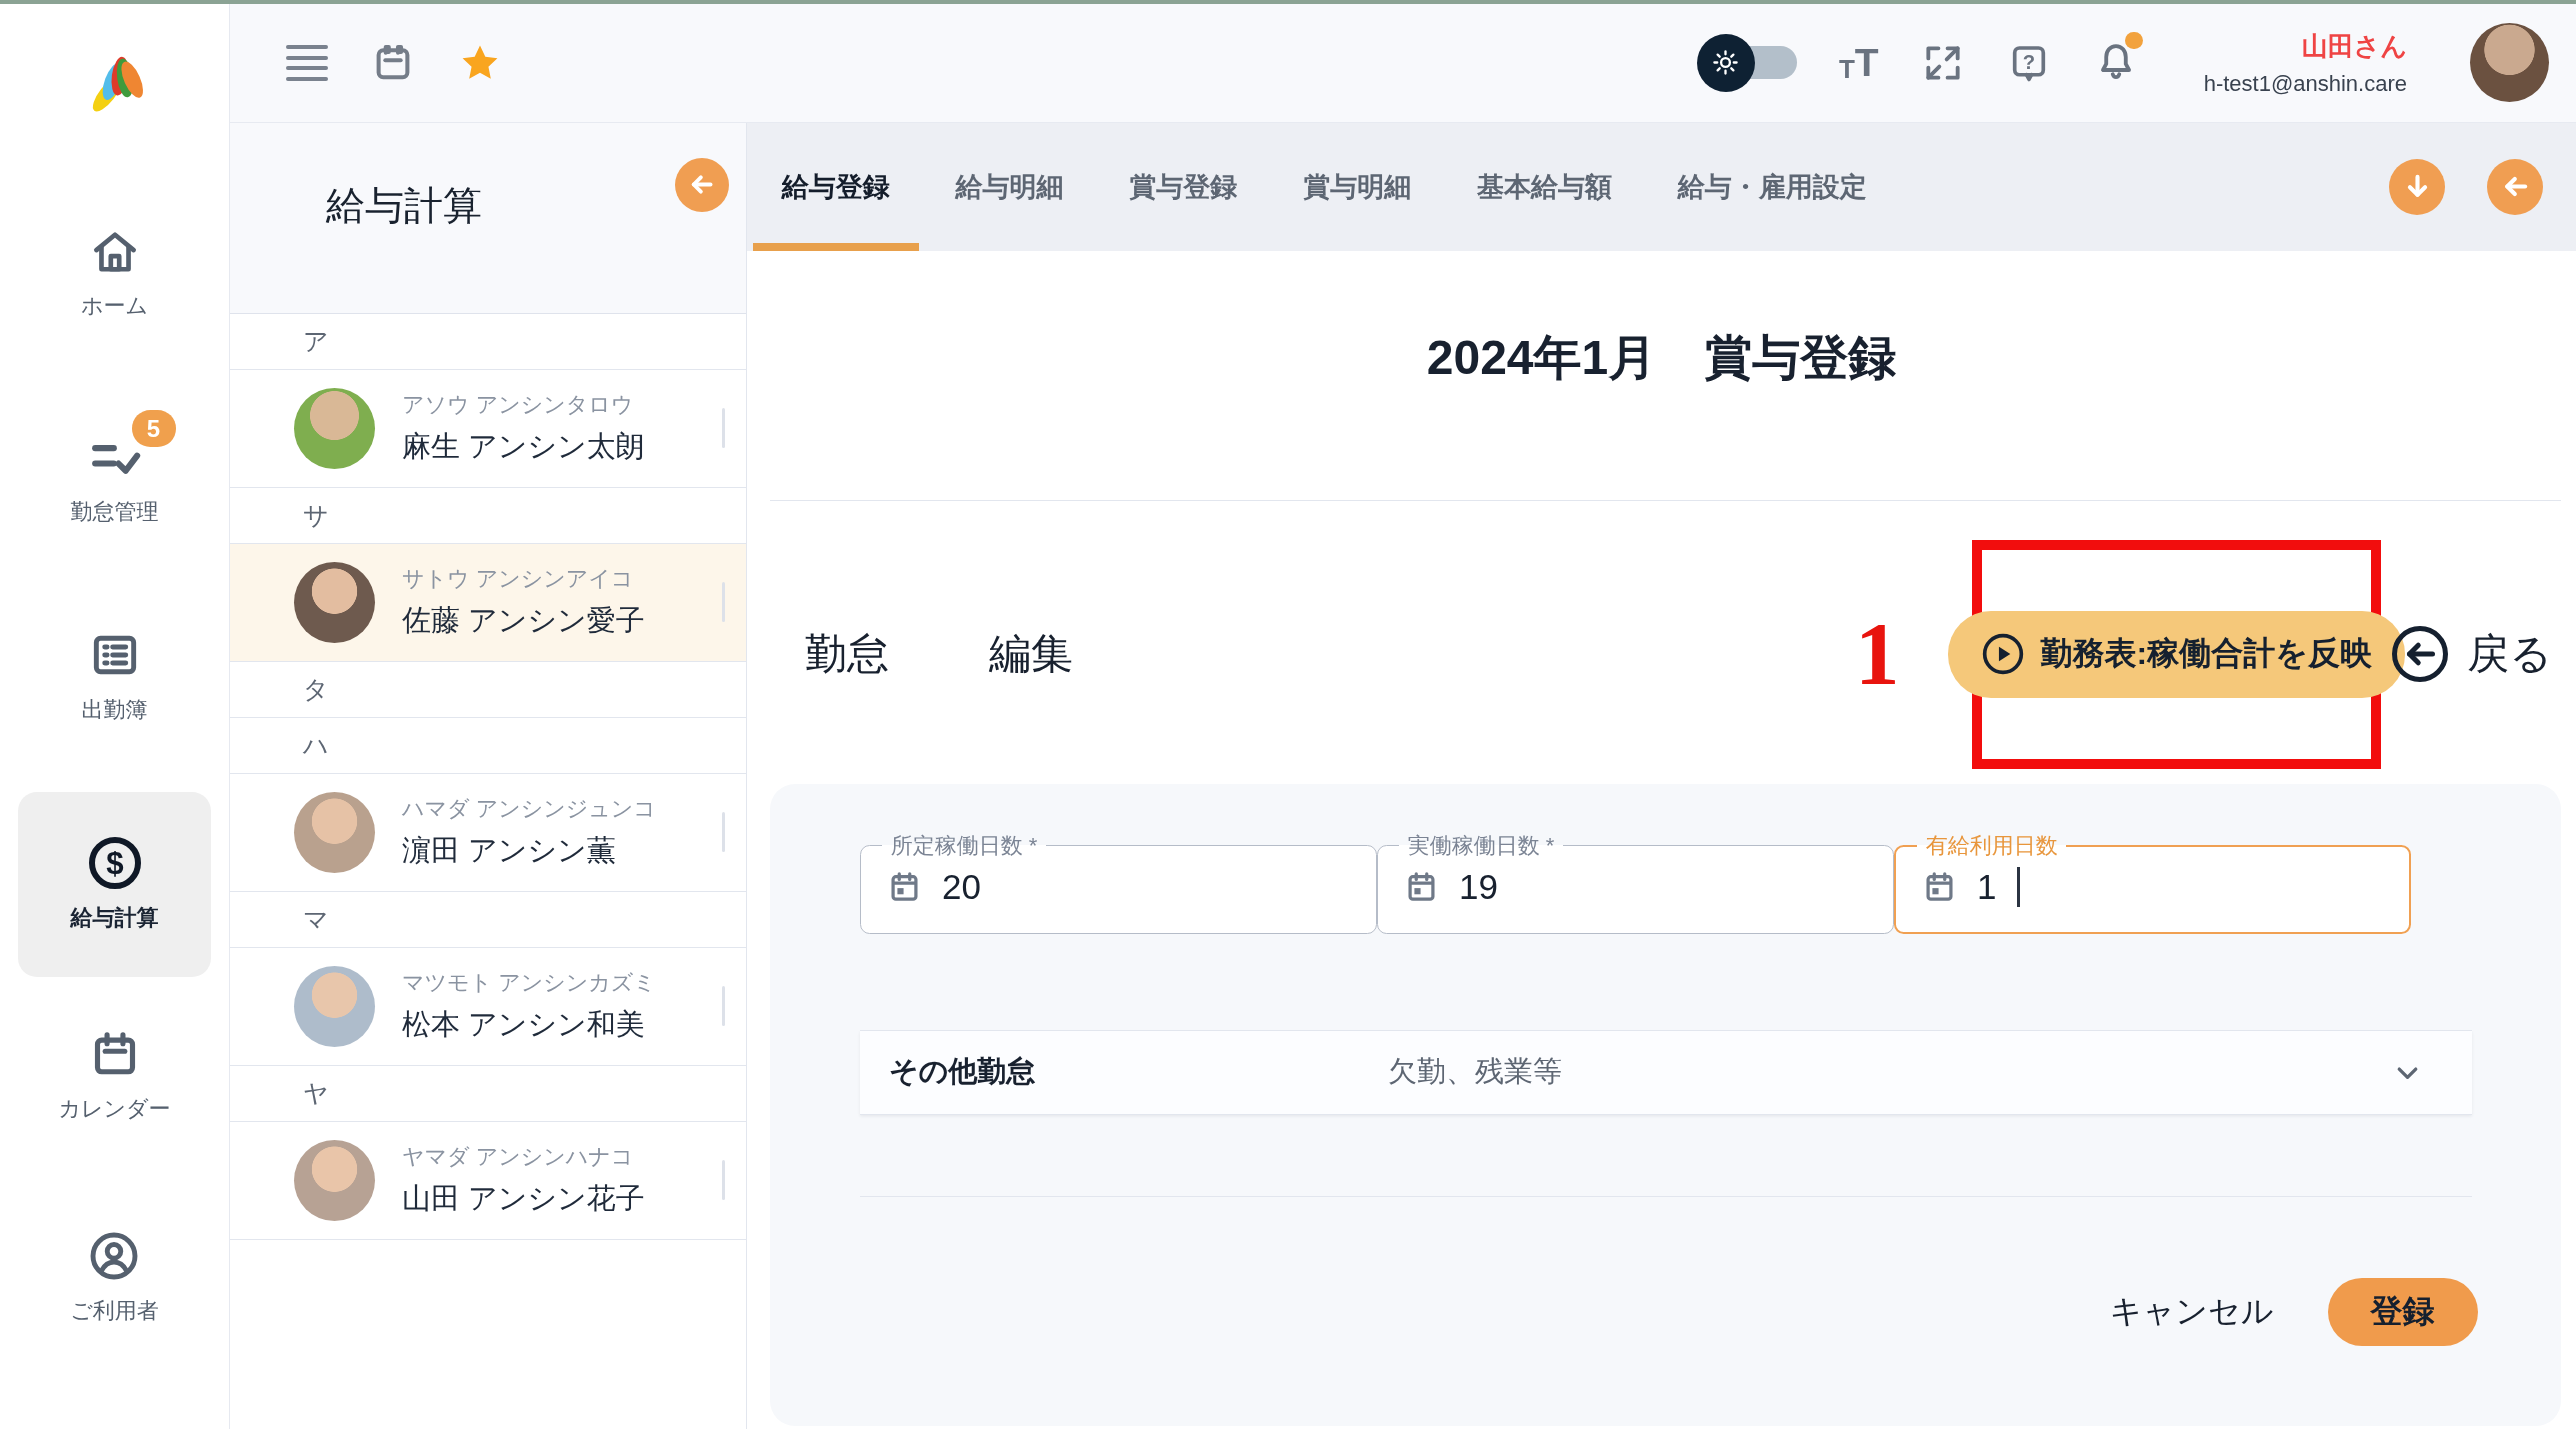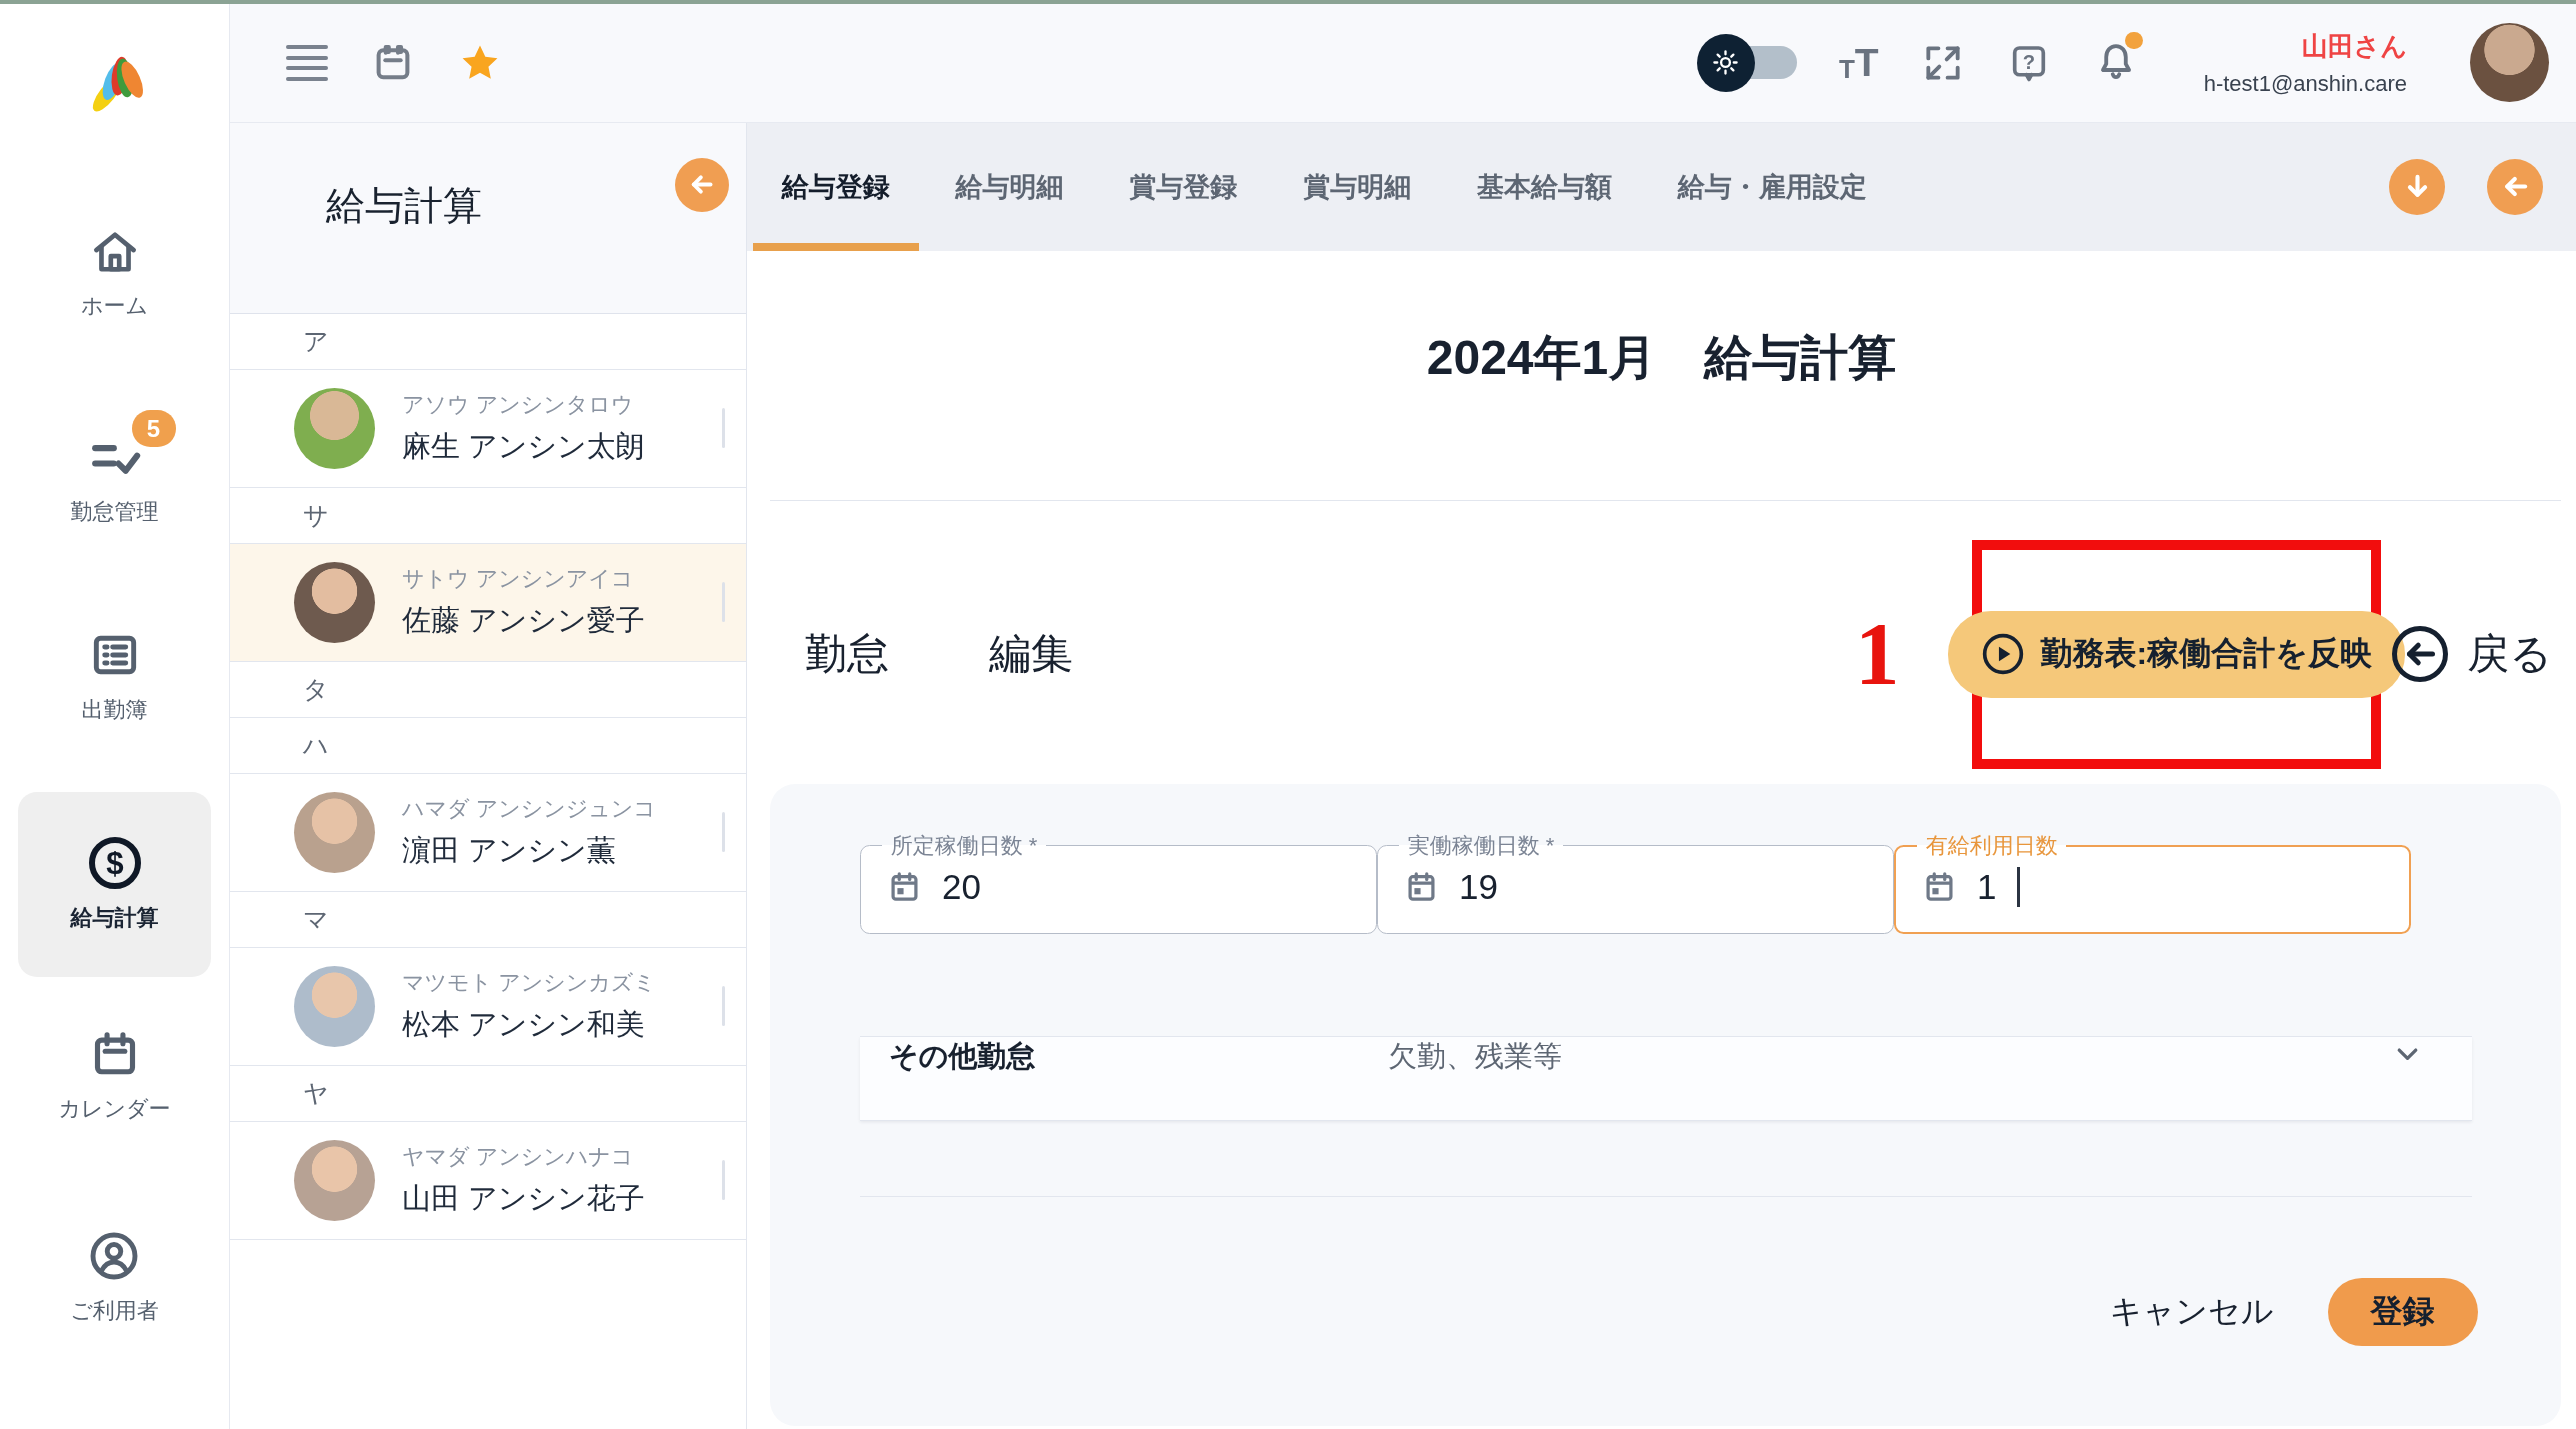--- a/index.html
+++ b/index.html
@@ -90,21 +90,21 @@
   .card { margin:0 15.4px 0 23px; height:642px; background:#f6f8fb; border-radius:25px; position:relative; }
   .fields { position:absolute; left:90px; top:50px; display:flex; }
   fieldset.field { width:517px; height:100px; border:1.9px solid #b5bcc8; border-radius:9.6px; background:#fff; cursor:text; }
   fieldset.field legend { margin-left:21px; padding:0 8.7px; font-size:22px; color:#7b8494; line-height:1.1; }
   fieldset.field.focused { border:2.9px solid #f0a052; }
   fieldset.field.focused legend { color:#e8963c; }
   .fval { display:flex; align-items:center; gap:19px; padding-left:25px; height:58px; }
   .fval .val { font-size:35px; color:#18212f; }
   .caret { display:inline-block; width:2.9px; height:40px; background:#2b3442; margin-left:1.9px; }
 
-  .accordion { position:absolute; left:90px; top:252px; width:1612px; height:85px; background:#fcfdff; border-top:1px solid #e2e6ee; border-bottom:1px solid #e2e6ee; box-shadow:0 1.9px 2.9px rgba(40,50,70,0.08); display:flex; align-items:flex-start; cursor:pointer; }
+  .accordion { position:absolute; left:90px; top:246px; width:1612px; height:85px; background:#fcfdff; border-top:1px solid #e2e6ee; border-bottom:1px solid #e2e6ee; box-shadow:0 1.9px 2.9px rgba(40,50,70,0.08); display:flex; align-items:center; cursor:pointer; }
   .acc-label { font-size:29px; font-weight:700; color:#18212f; margin-left:29px; }
   .acc-hint { position:absolute; left:528px; font-size:29px; color:#5d6673; }
   .acc-chevron { position:absolute; right:48px; display:flex; }
   .divider2 { position:absolute; left:90px; top:412px; width:1612px; height:1px; background:#e2e6ee; }
   .actions { position:absolute; right:83px; top:494px; display:flex; align-items:center; gap:54px; }
   .cancel-btn { font-size:32px; color:#18212f; cursor:pointer; }
   .submit-btn { height:68px; border-radius:42px; background:#f09b4c; display:flex; align-items:center; justify-content:center; padding:0 43px; font-size:32px; font-weight:700; color:#15202f; cursor:pointer; }
 </style>
 </head>
 <body>
@@ -359,21 +359,21 @@
               <div class="circle-btn">
                 <svg width="33" height="33" viewBox="0 0 24 24" fill="none" stroke="#ffffff" stroke-width="3" stroke-linecap="round" stroke-linejoin="round">
                     <line x1="19" y1="12" x2="6" y2="12"></line>
                     <path d="M11.5 6.5 L6 12 L11.5 17.5"></path>
                   </svg>
               </div>
             </div>
           </div>
 
           <div class="main-body">
-            <div class="page-title">2024年1月　給与計算</div>
+            <div class="page-title">2024年1月　賞与登録</div>
             <div class="divider1"></div>
 
             <div class="section">
               <div class="kinmu-labels">
                 <span>勤怠</span>
                 <span>編集</span>
               </div>
               <div class="annot-1">1</div>
               <div class="red-box">
                 <div class="reflect-btn">

